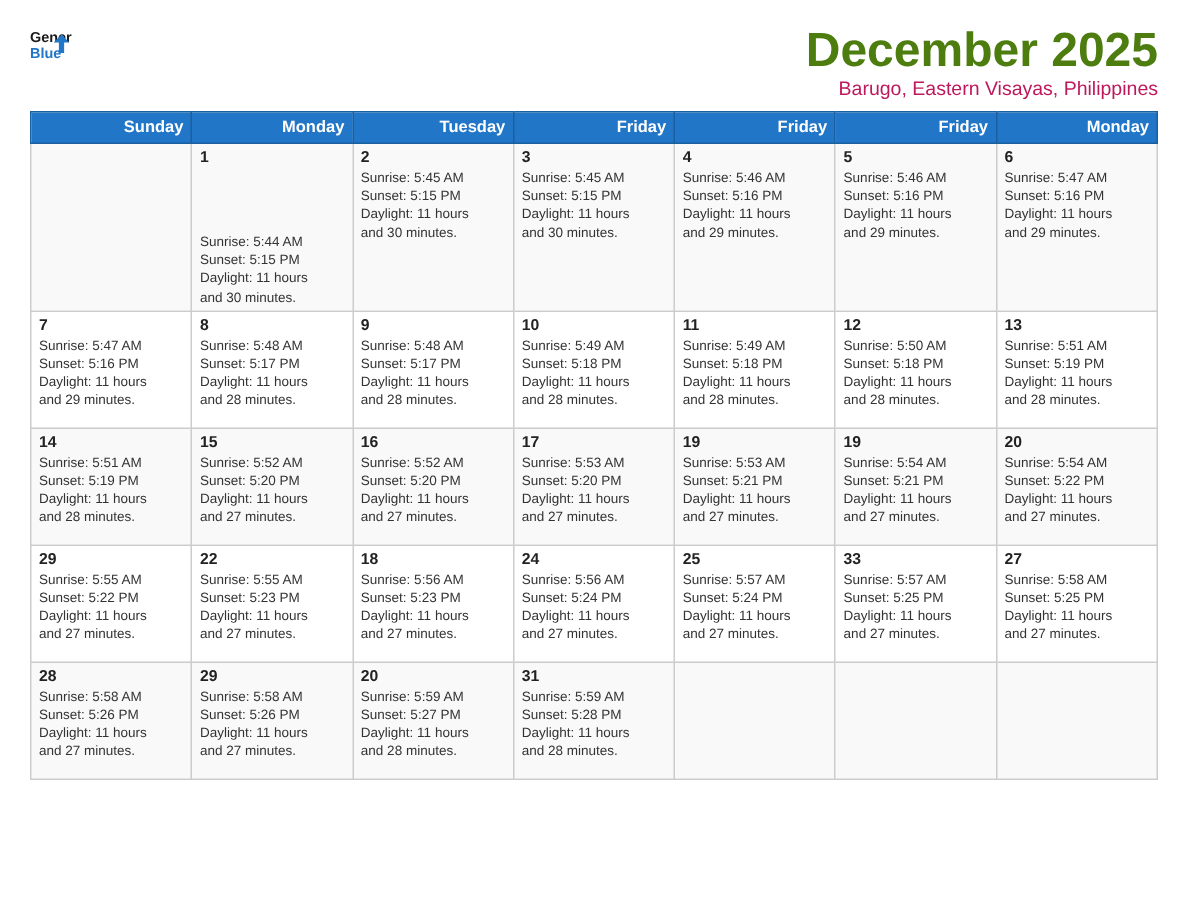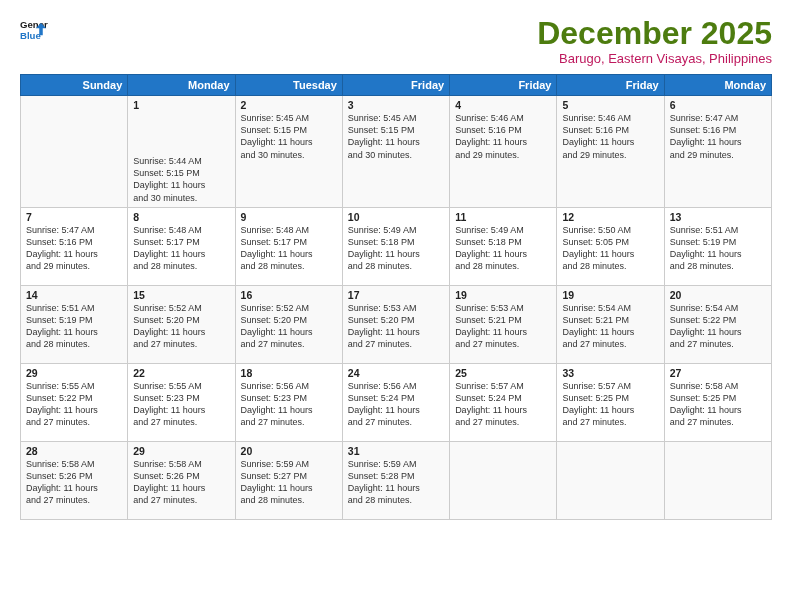--- a/index.html
+++ b/index.html
@@ -191,21 +191,21 @@
           <td>
             <span class="day-num">11</span>
             <div class="cell-info" style="white-space: pre-line;">Sunrise: 5:49 AM
 Sunset: 5:18 PM
 Daylight: 11 hours
 and 28 minutes.</div>
           </td>
           <td>
             <span class="day-num">12</span>
             <div class="cell-info" style="white-space: pre-line;">Sunrise: 5:50 AM
-Sunset: 5:05 PM
+Sunset: 5:18 PM
 Daylight: 11 hours
 and 28 minutes.</div>
           </td>
           <td>
             <span class="day-num">13</span>
             <div class="cell-info" style="white-space: pre-line;">Sunrise: 5:51 AM
 Sunset: 5:19 PM
 Daylight: 11 hours
 and 28 minutes.</div>
           </td>

